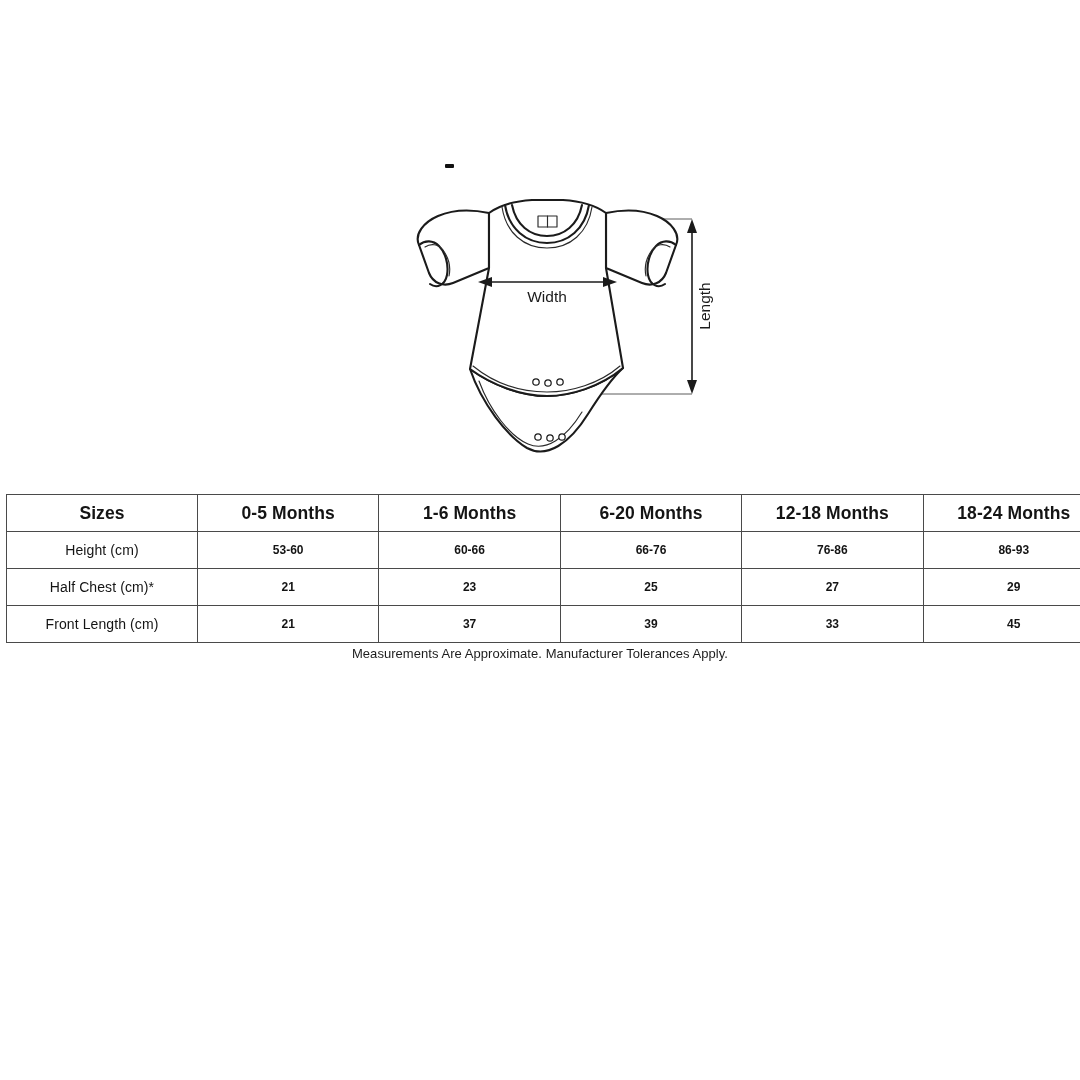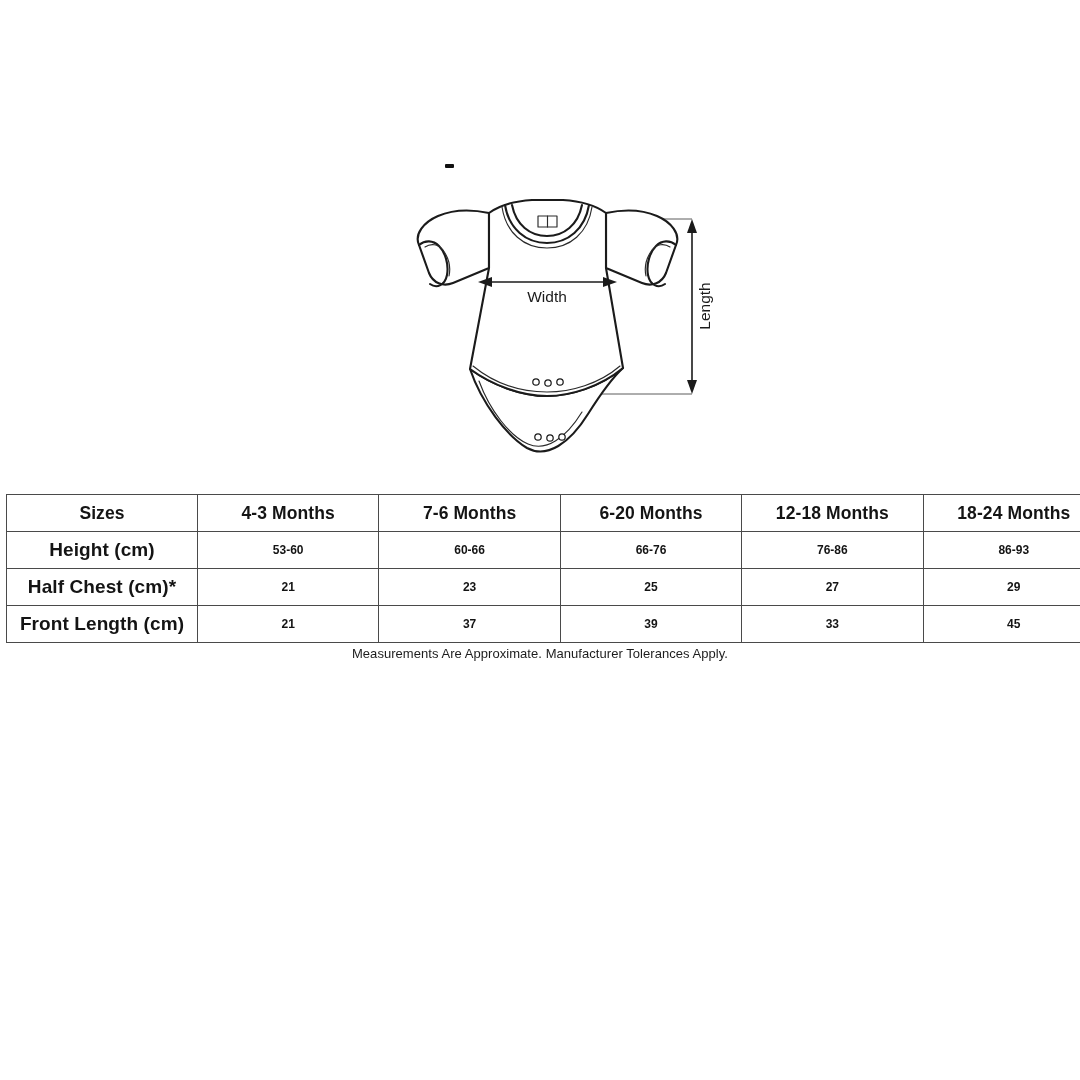--- a/index.html
+++ b/index.html
@@ -99,22 +99,22 @@
   td.col-label { width: 186px; }
   td.col-size  { width: 176.4px; }
 
   td.hdr-corner,
   td.hdr-size {
     font-size: 17.5px;
     font-weight: bold;
     letter-spacing: 0.1px;
   }
   td.row-label {
-    font-size: 19px;
-    font-weight: bold;
+    font-size: 14px;
+    font-weight: normal;
     letter-spacing: 0.1px;
   }
   td.data-cell {
     font-size: 12px;
     font-weight: bold;
   }
 
   #table-footnote {
     position: absolute;
     left: 0;
@@ -223,22 +223,22 @@
     <polygon class="dim-arrow" points="692,394 687,380 697,380"></polygon>
     <text class="dim-label" x="710" y="306" text-anchor="middle" transform="rotate(-90 710 306)">Length</text>
   </svg>
 </div>
 
 <div id="size-table-wrap">
   <table class="size-table">
     <tbody>
       <tr>
         <td class="col-label hdr-corner">Sizes</td>
-        <td class="col-size hdr-size">4-3 Months</td>
-        <td class="col-size hdr-size">7-6 Months</td>
+        <td class="col-size hdr-size">0-5 Months</td>
+        <td class="col-size hdr-size">1-6 Months</td>
         <td class="col-size hdr-size">6-20 Months</td>
         <td class="col-size hdr-size">12-18 Months</td>
         <td class="col-size hdr-size">18-24 Months</td>
       </tr>
 
       <tr>
         <td class="col-label row-label">Height (cm)</td>
         <td class="col-size data-cell">53-60</td>
         <td class="col-size data-cell">60-66</td>
         <td class="col-size data-cell">66-76</td>

